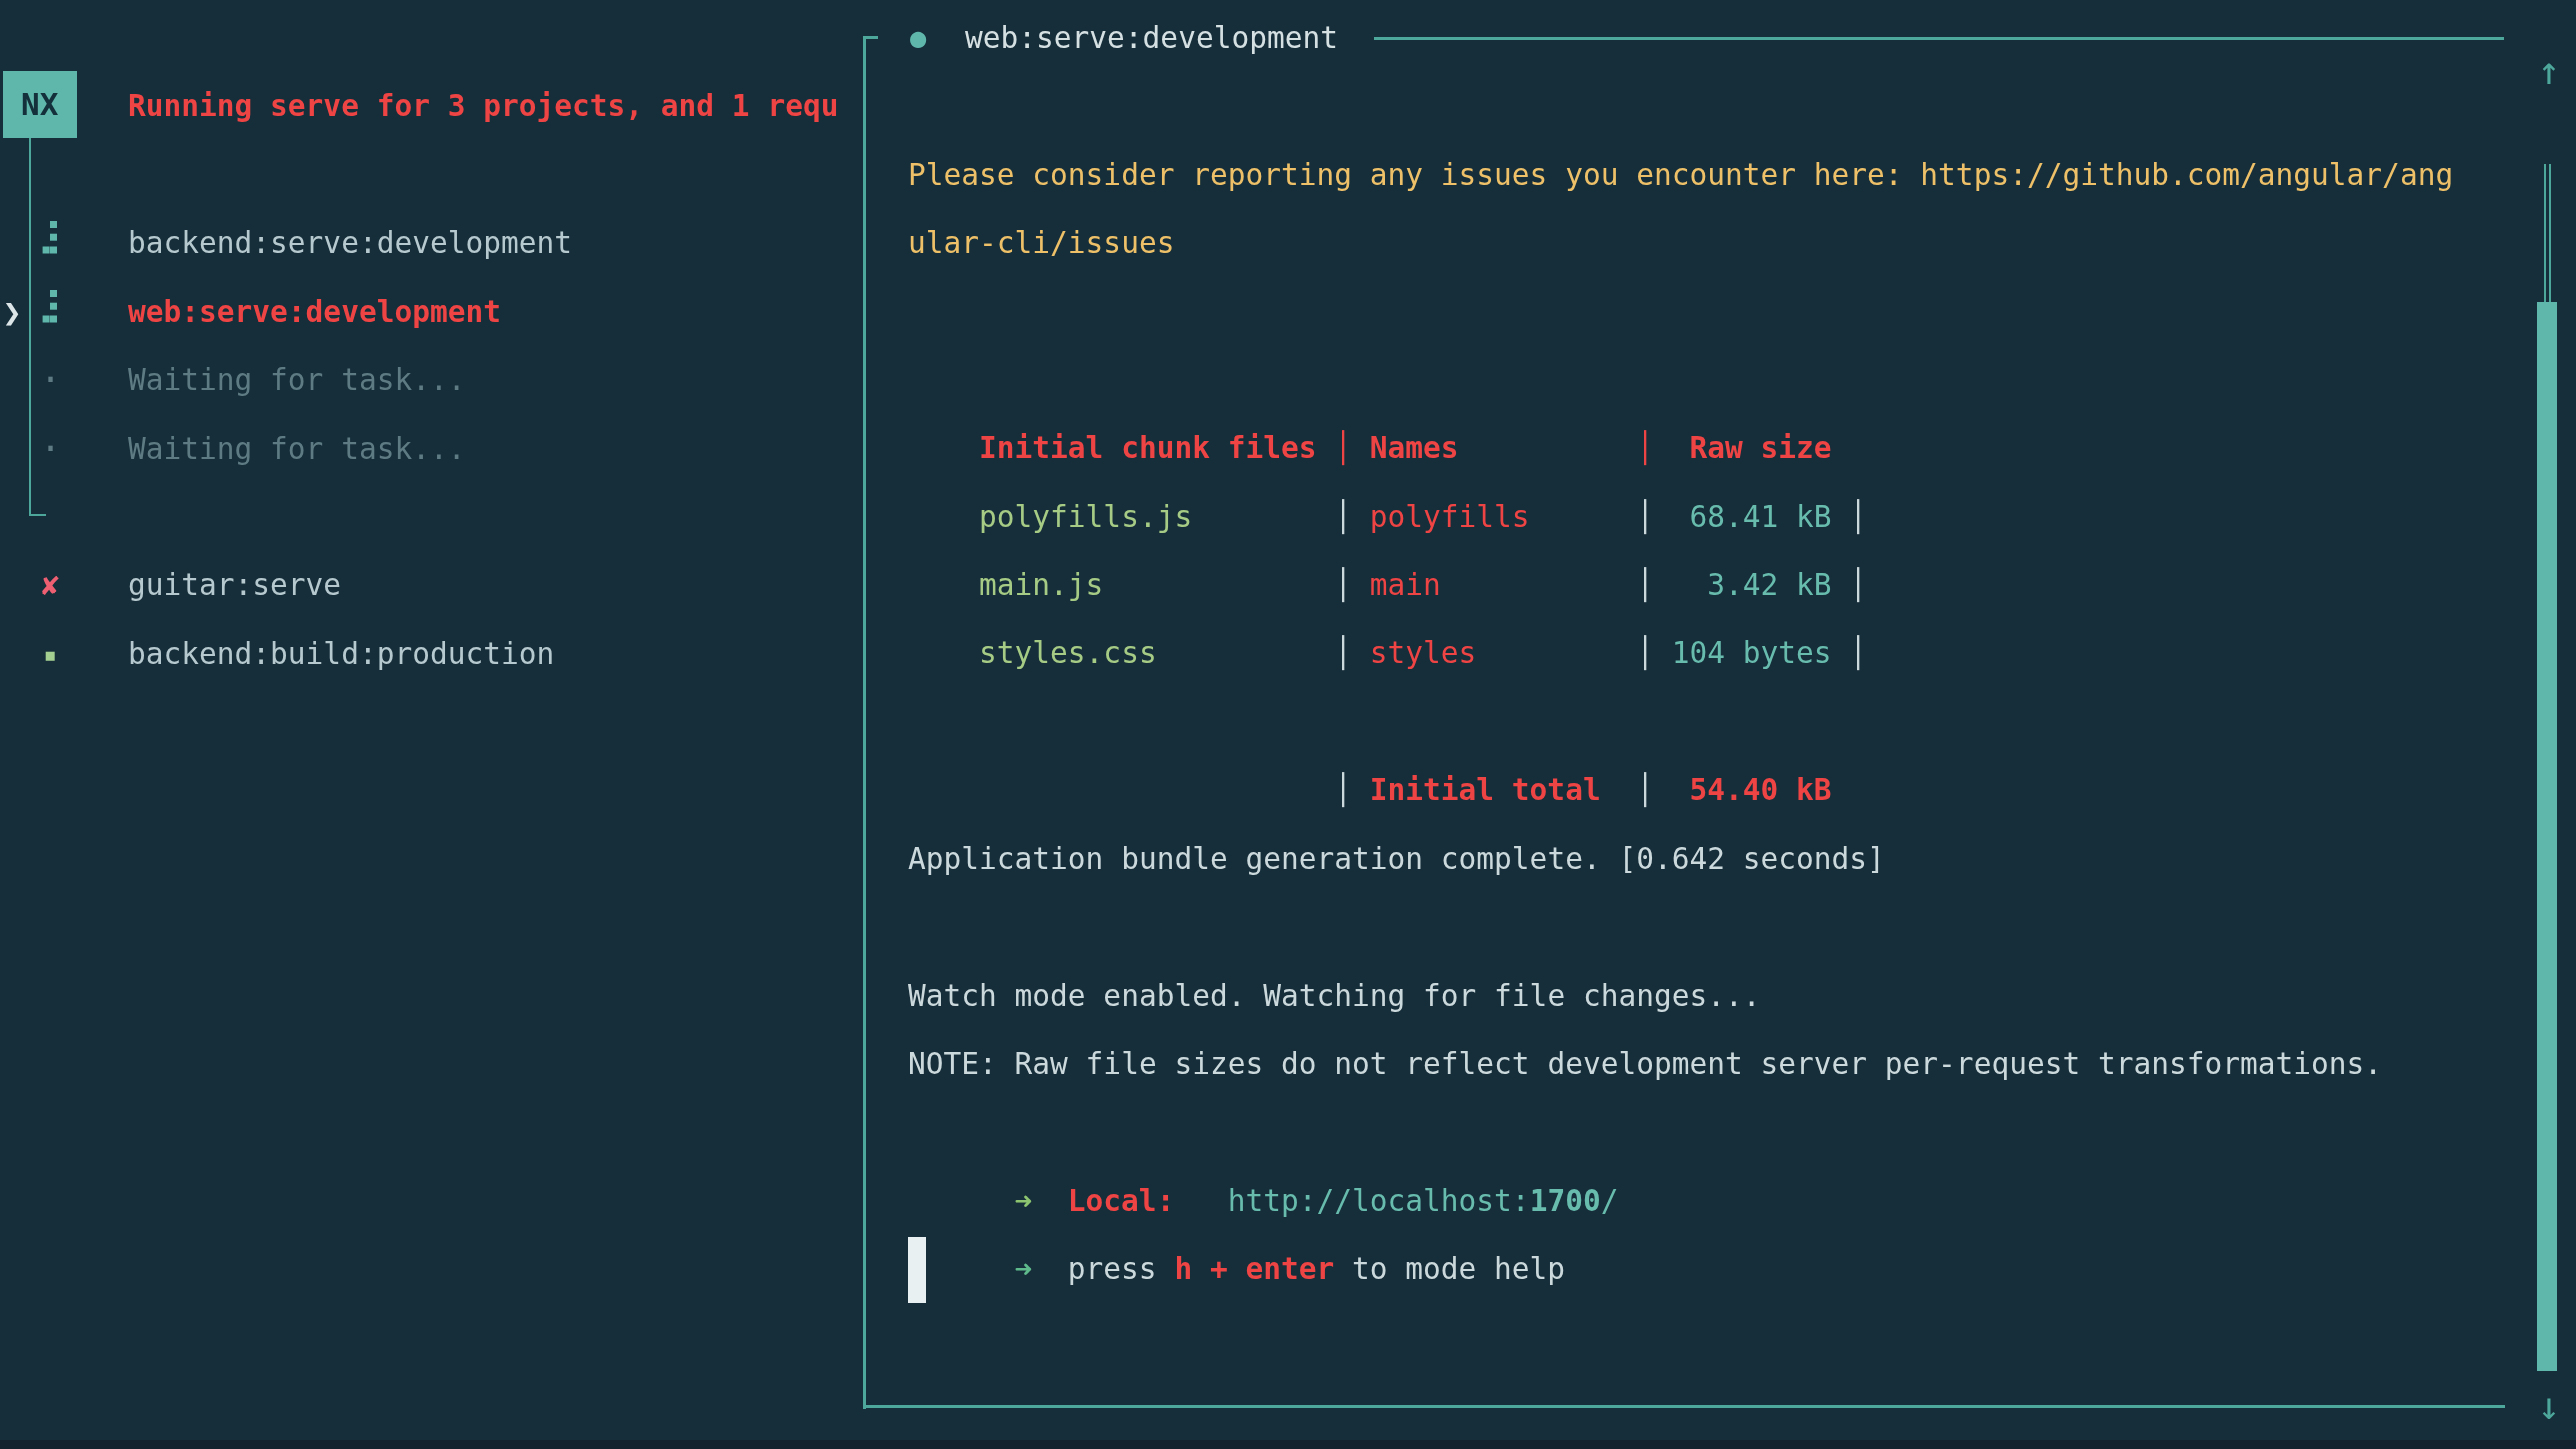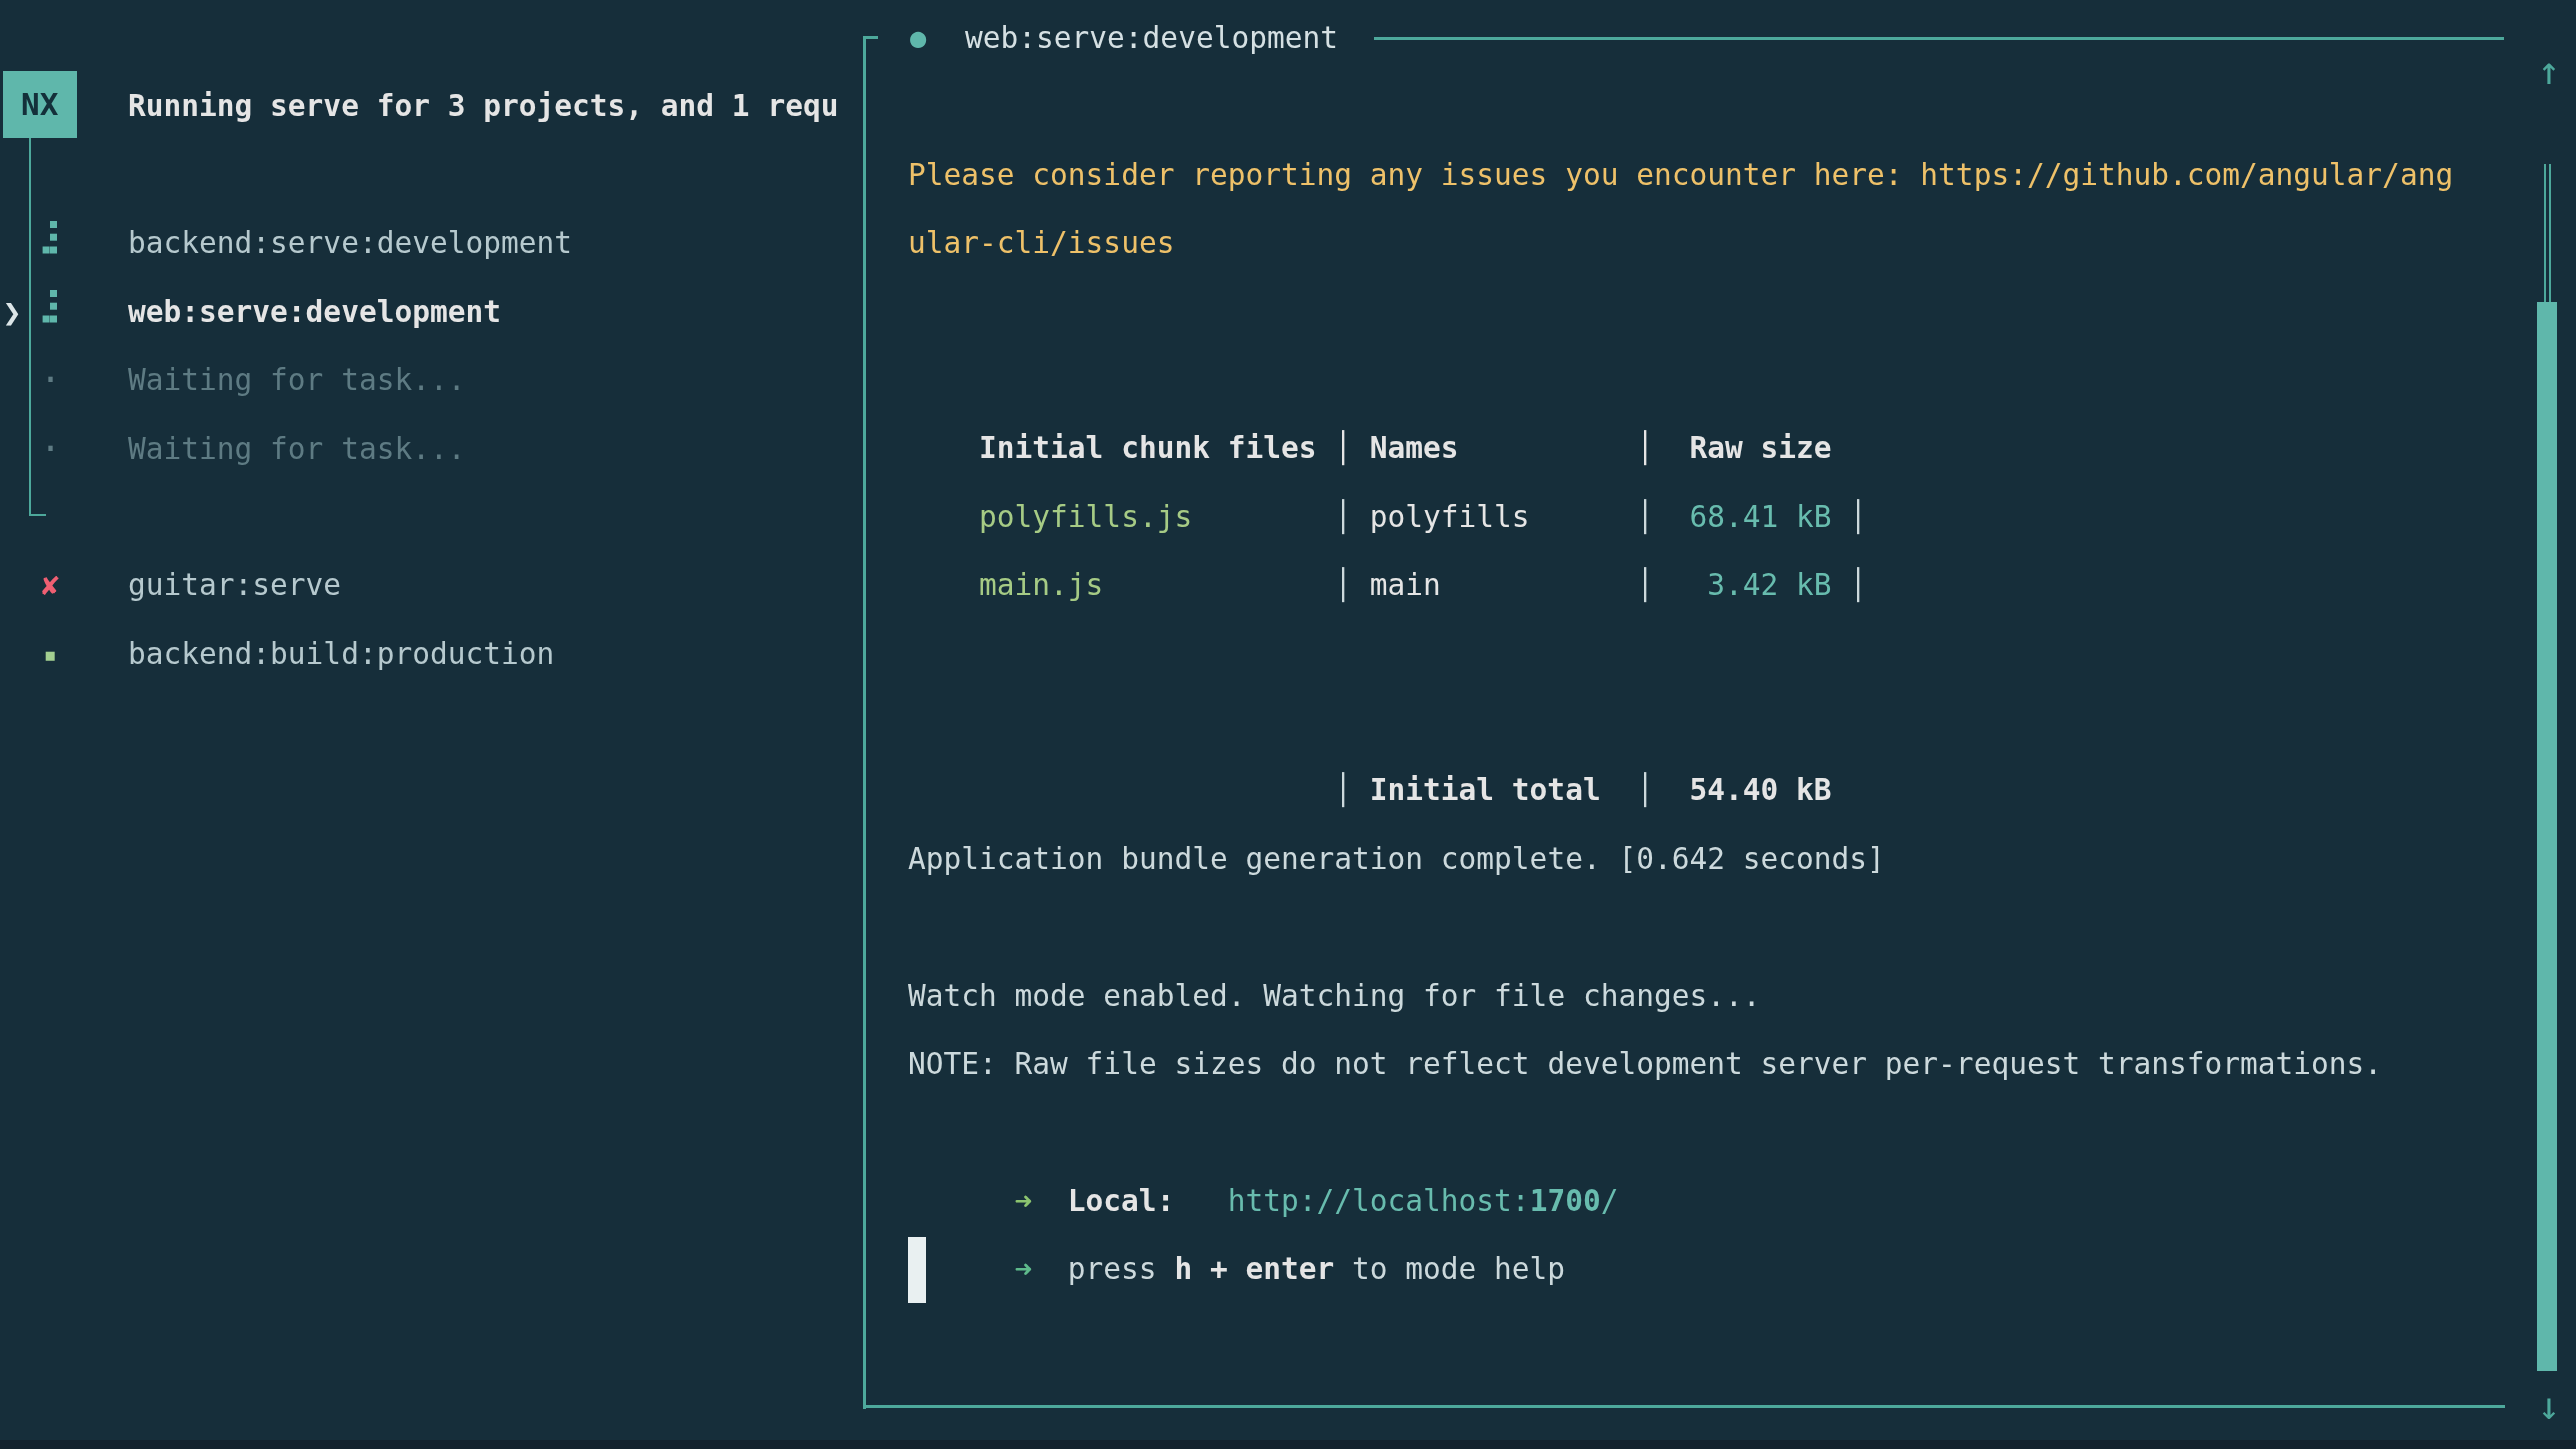--- a/index.html
+++ b/index.html
@@ -4,21 +4,21 @@
 <style>
   html,body{margin:0;padding:0;background:#162e3a;}
   #screen{
     position:relative;width:2576px;height:1449px;overflow:hidden;
     background:#162e3a;
     font-family:"DejaVu Sans Mono","DejaVu Sans",monospace;
     font-size:29.5px;line-height:68px;color:#ccd9dc;
   }
   .row{position:absolute;height:68px;white-space:pre;}
   .b{font-weight:bold;}
-  .white{color:#e5e5e5;}
+  .white{color:#ef4444;}
   .text{color:#ccd9dc;}
   .tasklbl{color:#b6c9ce;}
   .dim{color:#5e7b83;}
   .gray{color:#9db2b7;}
   .yellow{color:#eec169;}
   .filegreen{color:#a6cb85;}
   .tealtxt{color:#68bcae;}
   .red{color:#ef5f72;font-weight:bold;}
   .sqgreen{color:#a3cf90;}
   .arrowgreen{color:#8cc46f;}
@@ -132,20 +132,23 @@
   </div>
 
   <div class="row" style="left:908px;top:415px;">
     <span class="w20 filegreen">polyfills.js</span><span class="text">│</span><span class="g1"></span><span class="w15 white">polyfills</span><span class="text">│</span><span class="w10 tealtxt">68.41 kB</span><span class="g1"></span><span class="text">│</span>
   </div>
 
   <div class="row" style="left:908px;top:483px;">
     <span class="w20 filegreen">main.js</span><span class="text">│</span><span class="g1"></span><span class="w15 white">main</span><span class="text">│</span><span class="w10 tealtxt">3.42 kB</span><span class="g1"></span><span class="text">│</span>
   </div>
 
+  <div class="row" style="left:908px;top:551px;">
+    <span class="w20 filegreen">styles.css</span><span class="text">│</span><span class="g1"></span><span class="w15 white">styles</span><span class="text">│</span><span class="w10 tealtxt">104 bytes</span><span class="g1"></span><span class="text">│</span>
+  </div>
 
   <div class="row" style="left:908px;top:688px;">
     <span class="w20"></span><span class="text">│</span><span class="g1"></span><span class="w15 b white">Initial total</span><span class="text">│</span><span class="w10 b white">54.40 kB</span>
   </div>
 
   <div class="row text" style="left:908px;top:825px;">Application bundle generation complete. [0.642 seconds]</div>
 
   <div class="row text" style="left:908px;top:962px;">Watch mode enabled. Watching for file changes...</div>
 
   <div class="row text" style="left:908px;top:1030px;">NOTE: Raw file sizes do not reflect development server per-request transformations.</div>

